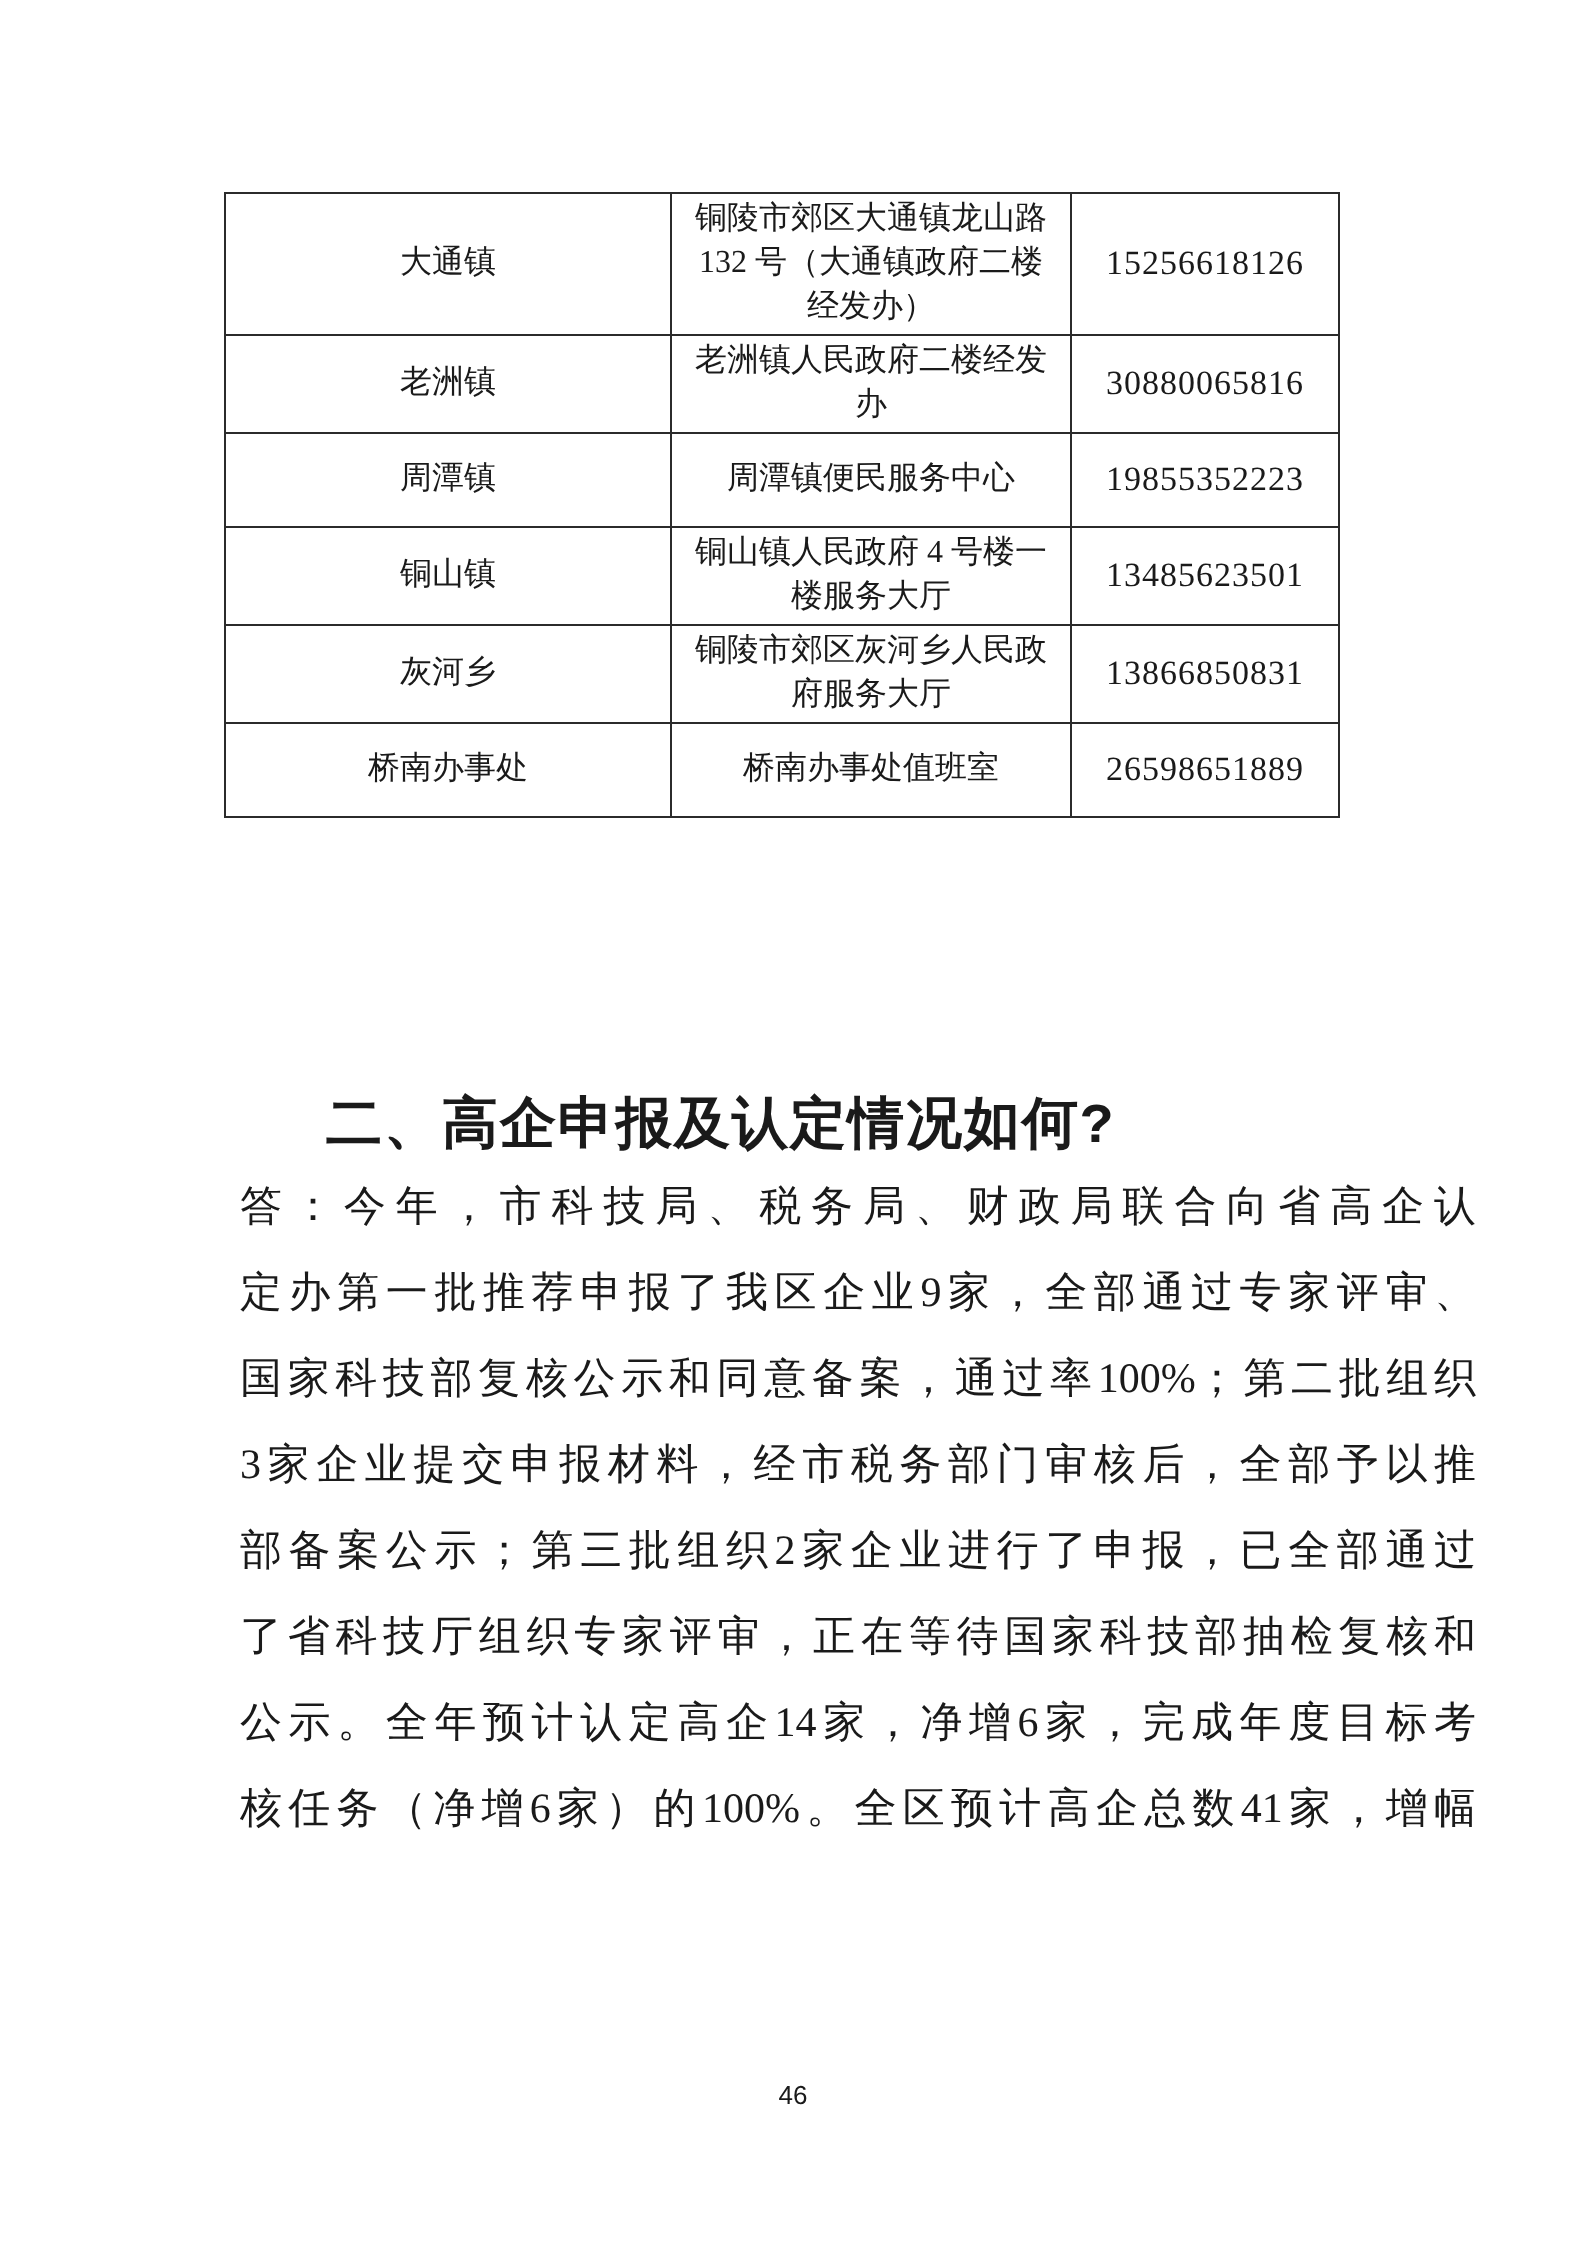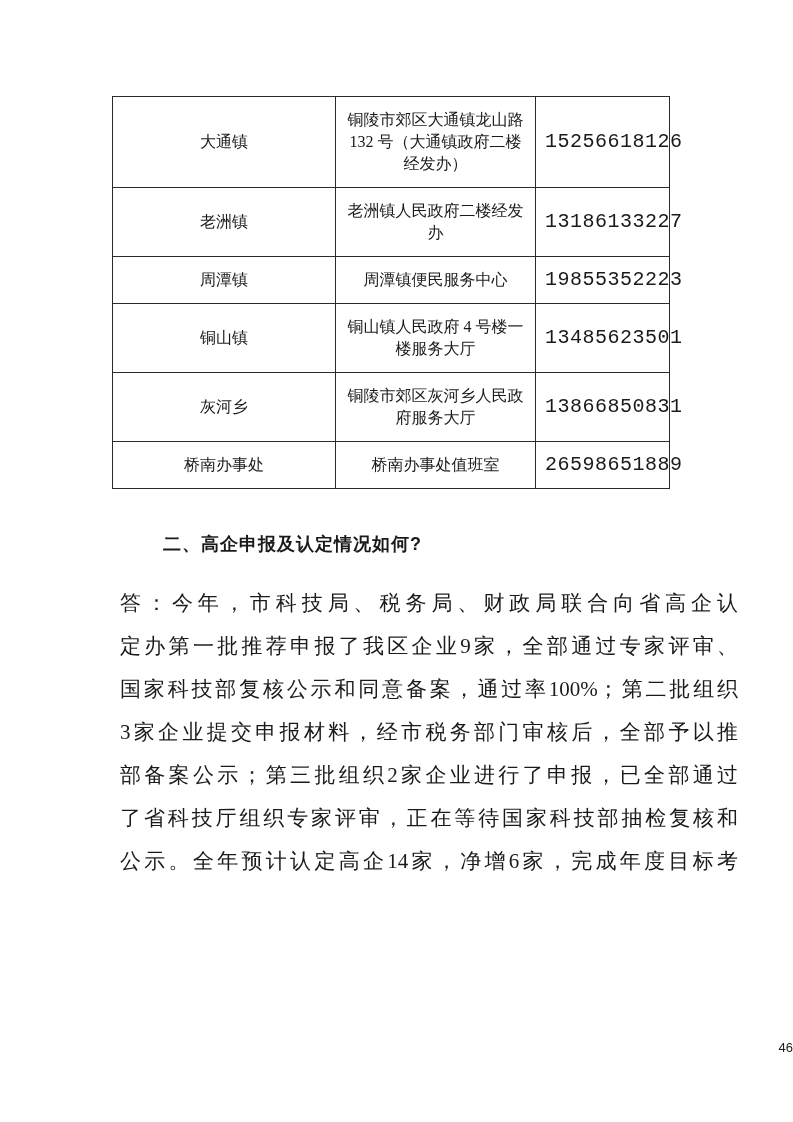--- a/index.html
+++ b/index.html
@@ -26,37 +26,36 @@
     width: 557px;
     border-collapse: collapse;
     table-layout: fixed;
   }
   .contact-table td {
     border: 1px solid var(--border, #2b2b2b);
     text-align: center;
     vertical-align: middle;
     font-size: 16px;
     line-height: 22px;
-    padding: 12px 9px;
+    padding: 2px 9px;
     word-break: break-all;
   }
   .contact-table tr { height: 47px; }
   .contact-table tr:first-child { height: 63px; }
   .contact-table td.cell-phone {
-    font-size: 20px;
+    font-size: 17px;
     letter-spacing: 0.5px;
     word-break: normal;
-    font-family: Liberation Mono, monospace;
   }
   .heading {
     position: absolute;
     left: 163px;
-    top: 532px;
-    font-family: Liberation Sans, sans-serif;
-    font-size: 18px;
+    top: 543px;
+    font-family: Liberation Mono, monospace;
+    font-size: 28px;
     font-weight: bold;
     letter-spacing: 1px;
     white-space: nowrap;
   }
   .paragraph {
     position: absolute;
     left: 120px;
     top: 582px;
     width: 618px;
     font-size: 21px;
@@ -70,21 +69,21 @@
     white-space: nowrap;
   }
   .para-line.last {
     text-align-last: left;
   }
   .page-number {
     position: absolute;
     left: 0;
     top: 1040px;
     width: 100%;
-    text-align: right;
+    text-align: center;
     font-family: "Liberation Sans", "DejaVu Sans", sans-serif;
     font-size: 13px;
   }
 </style>
 </head>
 <body>
 
 <div class="page">
 
   <table class="contact-table">
@@ -95,21 +94,21 @@
     </colgroup>
     <tbody>
         <tr>
           <td class="cell-name">大通镇</td>
           <td class="cell-address">铜陵市郊区大通镇龙山路132 号（大通镇政府二楼经发办）</td>
           <td class="cell-phone">15256618126</td>
         </tr>
         <tr>
           <td class="cell-name">老洲镇</td>
           <td class="cell-address">老洲镇人民政府二楼经发办</td>
-          <td class="cell-phone">13186133227</td>
+          <td class="cell-phone">30880065816</td>
         </tr>
         <tr>
           <td class="cell-name">周潭镇</td>
           <td class="cell-address">周潭镇便民服务中心</td>
           <td class="cell-phone">19855352223</td>
         </tr>
         <tr>
           <td class="cell-name">铜山镇</td>
           <td class="cell-address">铜山镇人民政府 4 号楼一楼服务大厅</td>
           <td class="cell-phone">13485623501</td>
@@ -130,17 +129,18 @@
   <div class="heading">二、高企申报及认定情况如何?</div>
 
   <div class="paragraph">
       <div class="para-line">答：今年，市科技局、税务局、财政局联合向省高企认</div>
       <div class="para-line">定办第一批推荐申报了我区企业9家，全部通过专家评审、</div>
       <div class="para-line">国家科技部复核公示和同意备案，通过率100%；第二批组织</div>
       <div class="para-line">3家企业提交申报材料，经市税务部门审核后，全部予以推</div>
       <div class="para-line">部备案公示；第三批组织2家企业进行了申报，已全部通过</div>
       <div class="para-line">了省科技厅组织专家评审，正在等待国家科技部抽检复核和</div>
       <div class="para-line">公示。全年预计认定高企14家，净增6家，完成年度目标考</div>
+      <div class="para-line">核任务（净增6家）的100%。全区预计高企总数41家，增幅</div>
     </div>
 
   <div class="page-number">46</div>
 
 </div>
 
 </body></html>

